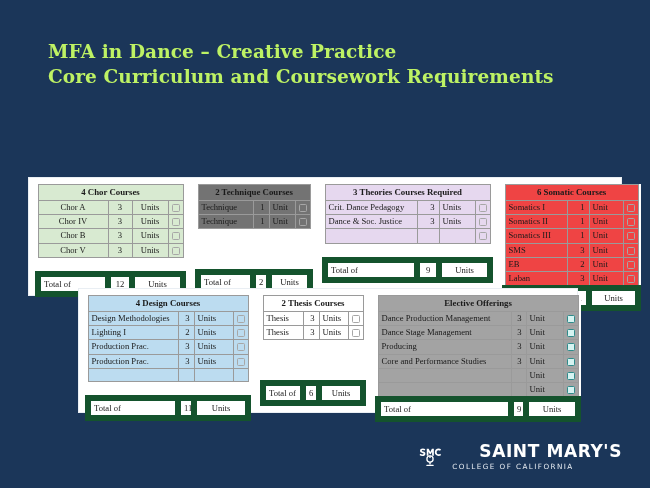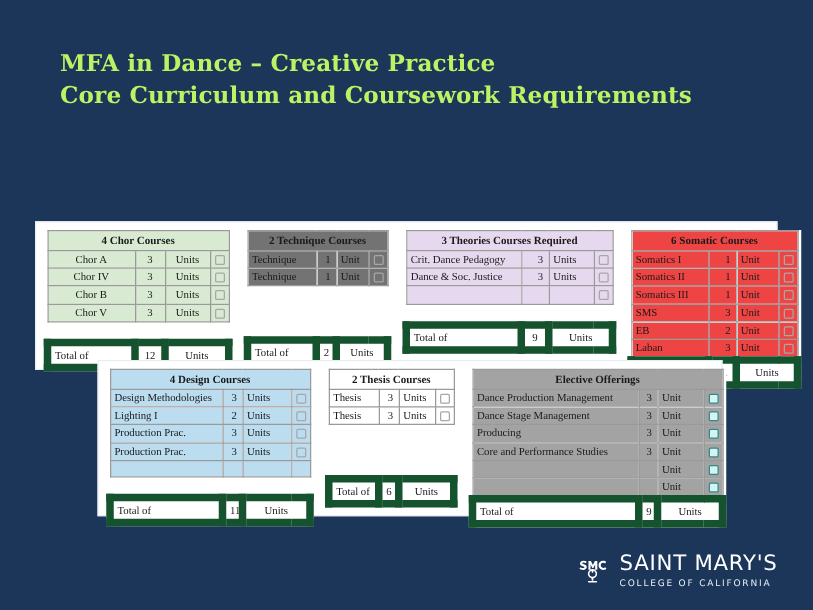--- a/index.html
+++ b/index.html
@@ -120,23 +120,24 @@
     position: absolute;
     right: 28px; bottom: 18px;
     display: flex;
     align-items: center;
     gap: 9px;
   }
   .logo-mark { width: 26px; height: 26px; flex: 0 0 26px; }
   .logo-text { color:#ffffff; line-height:1; }
   .logo-name {
     font-family: "DejaVu Sans", "Liberation Sans", sans-serif;
-    font-weight: normal;
+    font-weight: bold;
     font-size: 17px;
     letter-spacing: 0.6px;
+    margin-left: 27px;
   }
   .logo-sub {
     font-family: "DejaVu Sans", "Liberation Sans", sans-serif;
     font-size: 7.2px;
     letter-spacing: 1.45px;
     margin-top: 3px;
     color: #e8edf3;
   }
 </style>
 </head>

